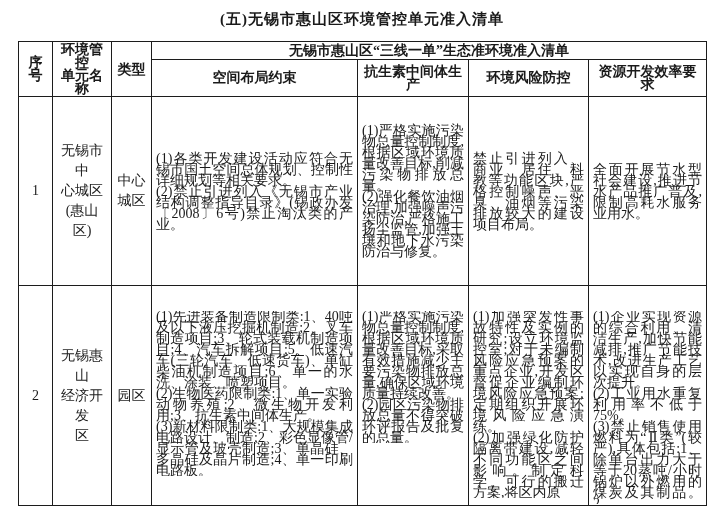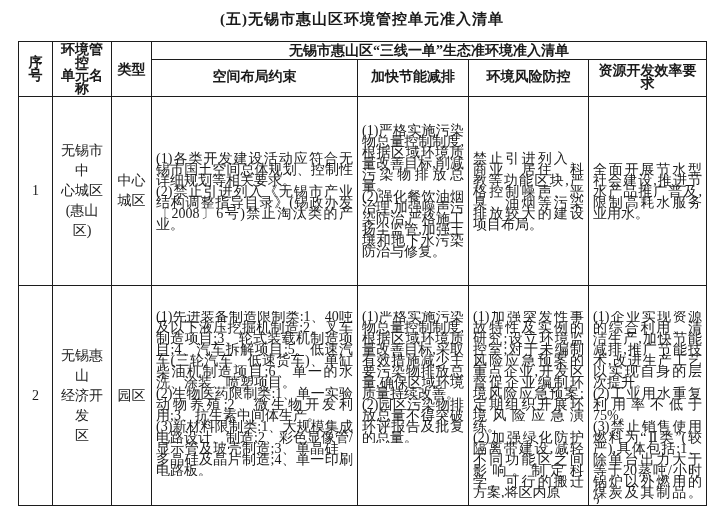--- a/index.html
+++ b/index.html
@@ -37,21 +37,21 @@
     box-sizing: border-box;
     overflow: hidden;
   }
   table.main th {
     font-weight: bold;
     text-align: center;
     vertical-align: middle;
     line-height: 13px;
   }
   tr.hdr-merged { height: 17px; }
-  tr.hdr-cols  { height: 35px; font-family: Liberation Mono, monospace; }
+  tr.hdr-cols  { height: 35px; }
   tr.row-1 { height: 189px; }
   tr.row-2 { height: 200px; }
   td.id-cell {
     text-align: center;
     vertical-align: middle;
     white-space: pre-line;
     line-height: 20px;
   }
   td.content-cell {
     text-align: justify;
@@ -93,21 +93,21 @@
     <thead>
       <tr class="hdr-merged">
         <th rowspan="2" style="white-space:pre-line">序号</th>
         <th rowspan="2" style="white-space:pre-line">环境管控
 单元名称</th>
         <th rowspan="2">类型</th>
         <th colspan="4">无锡市惠山区“三线一单”生态准环境准入清单</th>
       </tr>
       <tr class="hdr-cols">
         <th>空间布局约束</th>
-        <th>加快节能减排</th>
+        <th>抗生素中间体生产</th>
         <th>环境风险防控</th>
         <th>资源开发效率要求</th>
       </tr>
     </thead>
     <tbody>
       <tr class="row-1">
         <td class="id-cell">1</td>
         <td class="id-cell">无锡市中
 心城区
 (惠山

